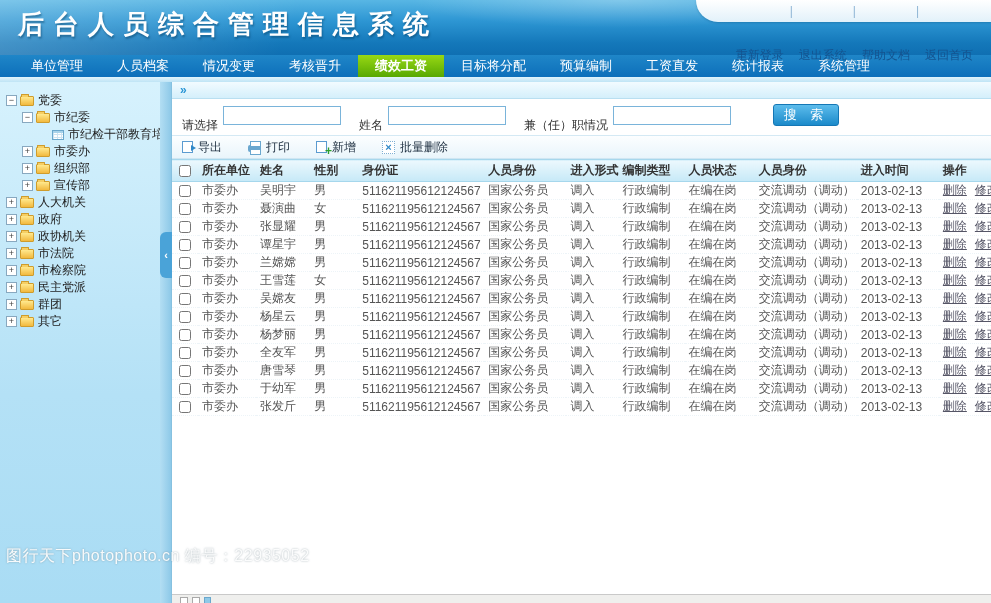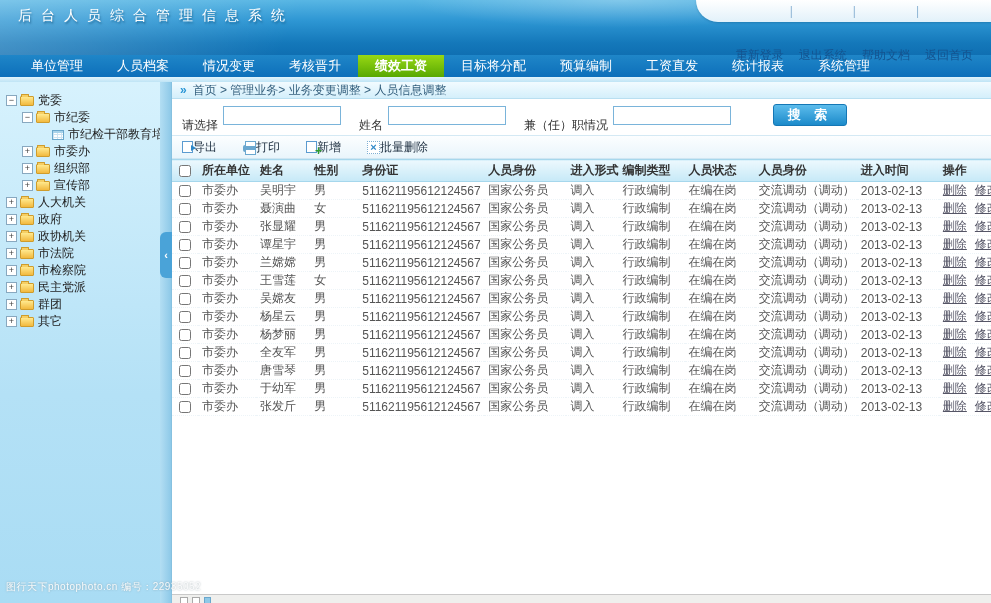--- a/index.html
+++ b/index.html
@@ -5,21 +5,21 @@
   * { margin:0; padding:0; box-sizing:border-box; }
   html,body { width:991px; height:603px; overflow:hidden; font-family:"Liberation Sans","DejaVu Sans",sans-serif; background:#fff; position:relative; }
 
   
   .app-header { height:55px; position:relative;
     background:linear-gradient(180deg,#58b6e4 0%,#2d96d3 38%,#1478ba 78%,#0f6fb2 100%); }
   .app-header::after { content:''; position:absolute; inset:0;
     background:linear-gradient(115deg,rgba(255,255,255,.22) 0%,rgba(255,255,255,0) 30%),
                radial-gradient(ellipse 300px 40px at 620px 0px,rgba(255,255,255,.25),rgba(255,255,255,0) 70%);
     pointer-events:none; }
-  .app-title { position:absolute; left:18px; top:7px; z-index:2; color:#fff; font-size:14px; font-weight:normal;
+  .app-title { position:absolute; left:18px; top:7px; z-index:2; color:#fff; font-size:26px; font-weight:bold;
     letter-spacing:9px; text-shadow:1px 2px 2px rgba(10,70,110,.55); }
   .app-subtitle { position:absolute; left:20px; top:33px; z-index:2; color:#eaf7ff; font-size:12.5px;
     font-weight:bold; font-style:italic; letter-spacing:.5px; text-shadow:1px 1px 1px rgba(10,70,110,.4); }
   .top-ribbon { position:absolute; right:0; top:0; z-index:3; height:22px; padding:4px 12px 0 34px;
     background:linear-gradient(180deg,#ffffff 0%,#e2f1fa 100%); border-radius:0 0 0 22px;
     box-shadow:0 1px 2px rgba(0,60,100,.25); font-size:12px; color:#14538f; display:flex; gap:0; }
   .top-ribbon span.link { cursor:pointer; padding:0 6px; white-space:nowrap;margin-top:43px; }
   .top-ribbon span.sep { color:#8fb5d4; }
 
   
@@ -58,28 +58,28 @@
   .content { flex:1; background:#fff; display:flex; flex-direction:column; position:relative; }
   .breadcrumb-bar { height:17px; background:linear-gradient(180deg,#f2fbff,#d4effb);
     border-bottom:1px solid #b9dff1; display:flex; align-items:center; padding-left:8px;
     font-size:12px; color:#35607e; }
   .bc-arrow { color:#2a95d5; font-weight:bold; margin-right:6px; font-size:12px; }
 
   .filter-bar { height:32px; display:flex; align-items:center; padding-left:10px; font-size:12px; color:#333; }
   .filter-bar label { margin-right:5px; white-space:nowrap;margin-top:20px; }
   .filter-bar input[type=text] { width:118px; height:19px; border:1px solid #7ab4da; margin-right:18px;
     font-size:12px; padding:0 3px; outline:none; }
-  .search-btn { width:74px; height:22px; margin-left:24px; border:1px solid #1577b5; border-radius:3px;
-    background:linear-gradient(180deg,#5cbcec 0%,#1c8aca 100%); color:#fff; font-size:13px; font-weight:bold;
+  .search-btn { width:66px; height:22px; margin-left:24px; border:1px solid #1577b5; border-radius:3px;
+    background:linear-gradient(180deg,#5cbcec 0%,#1c8aca 100%); color:#fff; font-size:13px; font-weight:normal;
     letter-spacing:5px; cursor:pointer; text-align:center; line-height:20px; }
 
   .toolbar { height:24px; margin-top:4px; background:linear-gradient(180deg,#fcfeff,#e9f5fb);
     border-top:1px solid #d4e9f4; border-bottom:1px solid #cfe6f2; display:flex; align-items:center;
     padding-left:10px; gap:26px; font-size:12px; color:#234; }
-  .tool-btn { display:flex; align-items:center; cursor:pointer; }
+  .tool-btn { display:flex; align-items:center; gap:5px; cursor:pointer; }
   .icon-export { width:11px; height:12px; border:1px solid #5b9bd0; background:#fff; position:relative; }
   .icon-export::after { content:''; position:absolute; right:-4px; bottom:1px;
     border-left:5px solid #2f88c8; border-top:3px solid transparent; border-bottom:3px solid transparent; }
   .icon-print { width:13px; height:7px; background:#6aa7cf; border-radius:2px; position:relative; margin-top:2px; }
   .icon-print::before { content:''; position:absolute; top:-4px; left:2px; width:9px; height:4px; background:#fff; border:1px solid #6aa7cf; }
   .icon-print::after { content:''; position:absolute; bottom:-3px; left:2px; width:9px; height:4px; background:#fff; border:1px solid #6aa7cf; }
   .icon-add { width:11px; height:12px; border:1px solid #5b9bd0; background:#fff; position:relative; }
   .icon-add::after { content:'+'; position:absolute; right:-6px; bottom:-5px; color:#2ea02e; font-weight:bold; font-size:12px; line-height:1; }
   .icon-batch-del { width:13px; height:13px; border:1px dotted #7fb0d4; background:#fff; color:#2f88c8;
     font-size:11px; line-height:11px; text-align:center; font-weight:bold; }
@@ -96,21 +96,21 @@
   table.grid input[type=checkbox] { width:12px; height:12px; vertical-align:middle; cursor:pointer; }
   .op-link { cursor:pointer; margin-right:8px; color:#556;text-decoration:underline; }
 
   
   .pagination-strip { position:absolute; left:0; right:0; bottom:0; height:9px; background:#efefed;
     border-top:1px solid #c9c9c9; display:flex; align-items:flex-start; gap:4px; padding:2px 0 0 8px; }
   .pg-box { width:8px; height:7px; background:#fff; border:1px solid #a9a9a9; }
   .pg-dot { width:7px; height:7px; background:#8fc9e8; border:1px solid #6aa7cc; }
 
   
-  .watermark { position:absolute; left:6px; top:580px; z-index:9; font-size:10px; color:rgba(255,255,255,.92);
+  .watermark { position:absolute; left:6px; top:546px; z-index:9; font-size:16px; color:rgba(255,255,255,.92);
     text-shadow:0 0 2px rgba(110,130,140,.65); letter-spacing:.5px; pointer-events:none; }
 </style>
 </head>
 <body>
 
 <div class="app-header">
   <div class="app-title">后台人员综合管理信息系统</div>
   <div class="top-ribbon" id="header-links">
       <span class="link">重新登录</span>
       <span class="sep">|</span>
@@ -216,21 +216,20 @@
   <div class="side-strip">
     <div class="collapse-tab">
       <span>‹</span>
     </div>
   </div>
 
   <div class="content">
 
     <div class="breadcrumb-bar">
       <span class="bc-arrow">»</span>
-      <span>首页 &gt; 管理业务&gt; 业务变更调整 &gt; 人员信息调整</span>
     </div>
 
     <div class="filter-bar">
       <label>请选择</label>
       <input type="text" value="" style="">
       <label>姓名</label>
       <input type="text" value="" style="">
       <label>兼（任）职情况</label>
       <input type="text" value="" style="">
       <div class="search-btn">搜 索</div>

